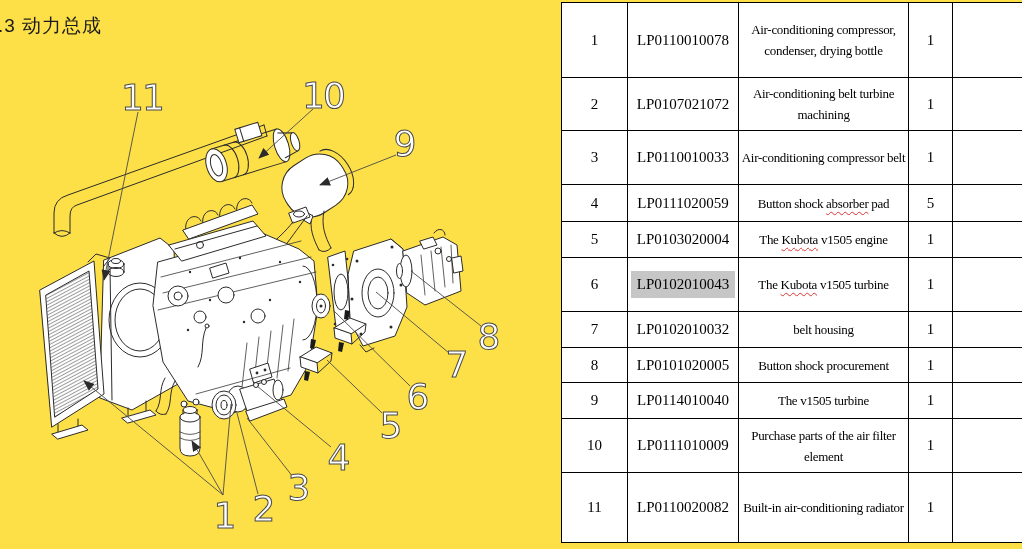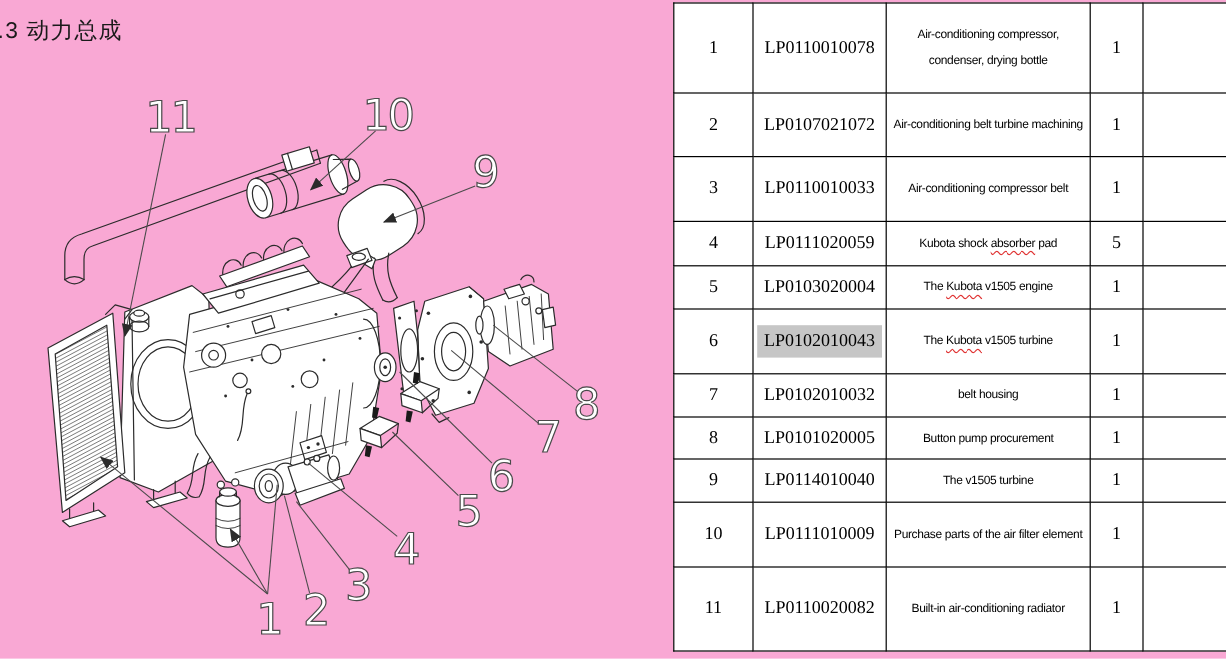--- a/index.html
+++ b/index.html
@@ -1,29 +1,29 @@
 <!DOCTYPE html>
 <html><head>
 <meta charset="utf-8">
 <style>
   html,body{margin:0;padding:0;background:#fff;}
-  .page{position:relative;width:1022px;height:549px;background:#f9a8d4;overflow:hidden;
+  .page{position:relative;width:1022px;height:549px;background:#fde047;overflow:hidden;
         font-family:"Liberation Sans",sans-serif;}
   .page-title{position:absolute;left:-2px;top:13px;font-size:19px;color:#1a1a1a;
         font-family:"Liberation Sans",sans-serif;letter-spacing:1px;}
   .diagram{position:absolute;left:0;top:0;}
 
   
   .parts-table{position:absolute;left:561px;top:2px;border-collapse:collapse;
         table-layout:fixed;width:472px;background:#fff;}
   .parts-table td{border:1px solid #000;text-align:center;vertical-align:middle;
         padding:1px 2px;overflow:hidden;color:#000;}
   .parts-table td.no,.parts-table td.code,.parts-table td.qty{
         font-family:"Liberation Serif",serif;font-size:15px;}
-  .parts-table td.desc{font-family:Liberation Sans, sans-serif;font-size:10px;
+  .parts-table td.desc{font-family:Liberation Serif, serif;font-size:13px;
         letter-spacing:-0.3px;line-height:21px;}
   .parts-table tr:nth-child(1){height:75px}
   .parts-table tr:nth-child(2){height:53px}
   .parts-table tr:nth-child(3){height:54px}
   .parts-table tr:nth-child(4){height:37px}
   .parts-table tr:nth-child(5){height:36px}
   .parts-table tr:nth-child(6){height:54px}
   .parts-table tr:nth-child(7){height:36px}
   .parts-table tr:nth-child(8){height:35px}
   .parts-table tr:nth-child(9){height:36px}
@@ -290,21 +290,21 @@
     <td class="no">3</td>
     <td class="code"><span>LP0110010033</span></td>
     <td class="desc"><span>Air-conditioning compressor belt</span></td>
     <td class="qty">1</td>
     <td class="remark"></td>
   </tr>
 
   <tr>
     <td class="no">4</td>
     <td class="code"><span>LP0111020059</span></td>
-    <td class="desc"><span>Kubota shock </span><span class="sq">absorber</span><span> pad</span></td>
+    <td class="desc"><span>Button shock </span><span class="sq">absorber</span><span> pad</span></td>
     <td class="qty">5</td>
     <td class="remark"></td>
   </tr>
 
   <tr>
     <td class="no">5</td>
     <td class="code"><span>LP0103020004</span></td>
     <td class="desc"><span>The </span><span class="sq">Kubota</span><span> v1505 engine</span></td>
     <td class="qty">1</td>
     <td class="remark"></td>
@@ -322,21 +322,21 @@
     <td class="no">7</td>
     <td class="code"><span>LP0102010032</span></td>
     <td class="desc"><span>belt housing</span></td>
     <td class="qty">1</td>
     <td class="remark"></td>
   </tr>
 
   <tr>
     <td class="no">8</td>
     <td class="code"><span>LP0101020005</span></td>
-    <td class="desc"><span>Button pump procurement</span></td>
+    <td class="desc"><span>Button shock procurement</span></td>
     <td class="qty">1</td>
     <td class="remark"></td>
   </tr>
 
   <tr>
     <td class="no">9</td>
     <td class="code"><span>LP0114010040</span></td>
     <td class="desc"><span>The v1505 turbine</span></td>
     <td class="qty">1</td>
     <td class="remark"></td>

